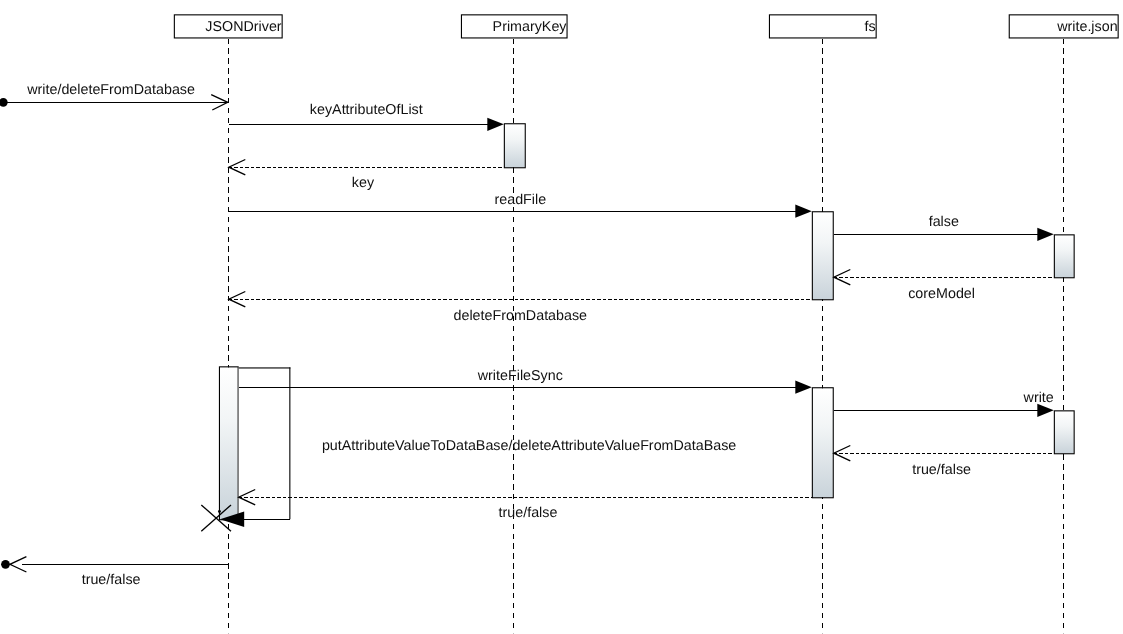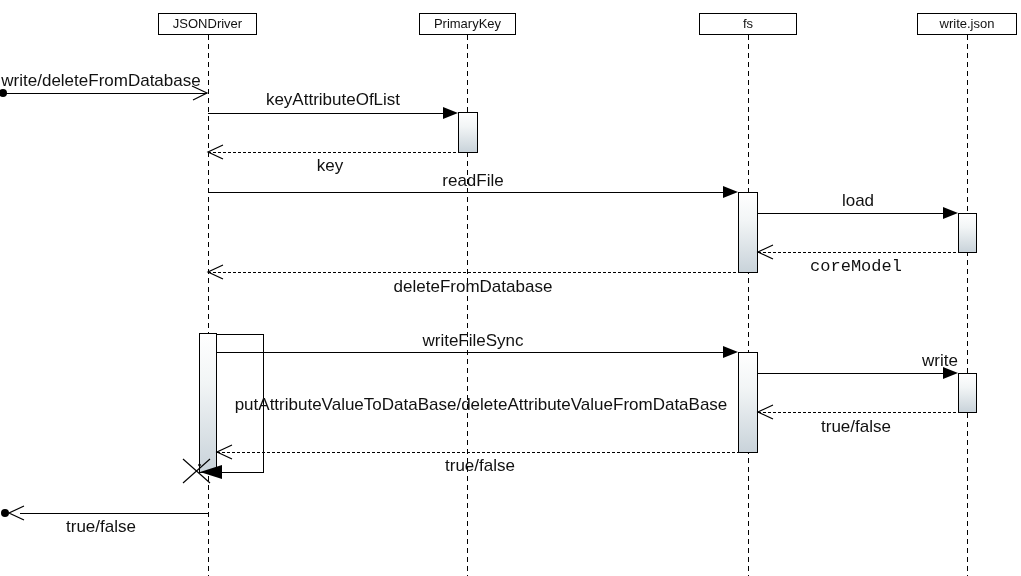--- a/index.html
+++ b/index.html
@@ -3,33 +3,33 @@
 <meta charset="utf-8">
 <style>
   html,body{margin:0;padding:0;background:#fff;}
   .stage{
     position:relative;width:1021px;height:576px;background:#ffffff;overflow:hidden;
     font-family:"Liberation Sans","DejaVu Sans",sans-serif;color:#111;
   }
   .layer{position:absolute;left:0;top:0;width:1021px;height:576px;pointer-events:none;}
   .box{
     position:absolute;box-sizing:border-box;height:22px;background:#ffffff;
-    border:1px solid #000;display:flex;align-items:center;justify-content:center;
+    border:1px solid #000;display:flex;align-items:center;justify-content:flex-end;
     font-size:13px;line-height:14px;white-space:nowrap;
   }
   .act{
     position:absolute;box-sizing:border-box;border:1px solid #000;
     background:linear-gradient(180deg,#ffffff 0%,#f2f5f6 35%,#c9d3da 100%);
   }
   .self-rect{
     position:absolute;box-sizing:border-box;left:217px;top:334px;width:47px;height:138px;
     background:#ffffff;border-top:1px solid #000;border-right:1px solid #000;
   }
   .lbl{
-    position:absolute;font-size:17px;line-height:14px;text-align:center;
+    position:absolute;font-size:13px;line-height:14px;text-align:center;
     white-space:nowrap;color:#111;
   }
 </style>
 </head>
 <body>
 
 <div class="stage">
 
   <svg class="layer" width="1021" height="576" viewBox="0 0 1021 576">
     <g stroke="#000" stroke-width="1" stroke-dasharray="5 4" shape-rendering="crispEdges">
@@ -111,22 +111,22 @@
     <span>fs</span>
   </div>
   <div class="box" style="left:917px;top:13px;width:100px;">
     <span>write.json</span>
   </div>
 
   <div class="lbl" style="left:0px;top:74px;width:202px;">write/deleteFromDatabase</div>
   <div class="lbl" style="left:233px;top:93px;width:200px;">keyAttributeOfList</div>
   <div class="lbl" style="left:230px;top:159px;width:200px;">key</div>
   <div class="lbl" style="left:373px;top:174px;width:200px;">readFile</div>
-  <div class="lbl" style="left:758px;top:194px;width:200px;">load</div>
-  <div class="lbl" style="left:756px;top:260px;width:200px;font-family:Liberation Mono, monospace;">coreModel</div>
+  <div class="lbl" style="left:758px;top:194px;width:200px;">false</div>
+  <div class="lbl" style="left:756px;top:260px;width:200px;">coreModel</div>
   <div class="lbl" style="left:373px;top:280px;width:200px;">deleteFromDatabase</div>
   <div class="lbl" style="left:373px;top:334px;width:200px;">writeFileSync</div>
   <div class="lbl" style="left:758px;top:354px;width:200px;text-align:right;">write</div>
   <div class="lbl" style="left:756px;top:420px;width:200px;">true/false</div>
   <div class="lbl" style="left:380px;top:459px;width:200px;">true/false</div>
   <div class="lbl" style="left:217px;top:398px;width:528px;">putAttributeValueToDataBase/deleteAttributeValueFromDataBase</div>
   <div class="lbl" style="left:1px;top:520px;width:200px;">true/false</div>
 
 </div>
 

